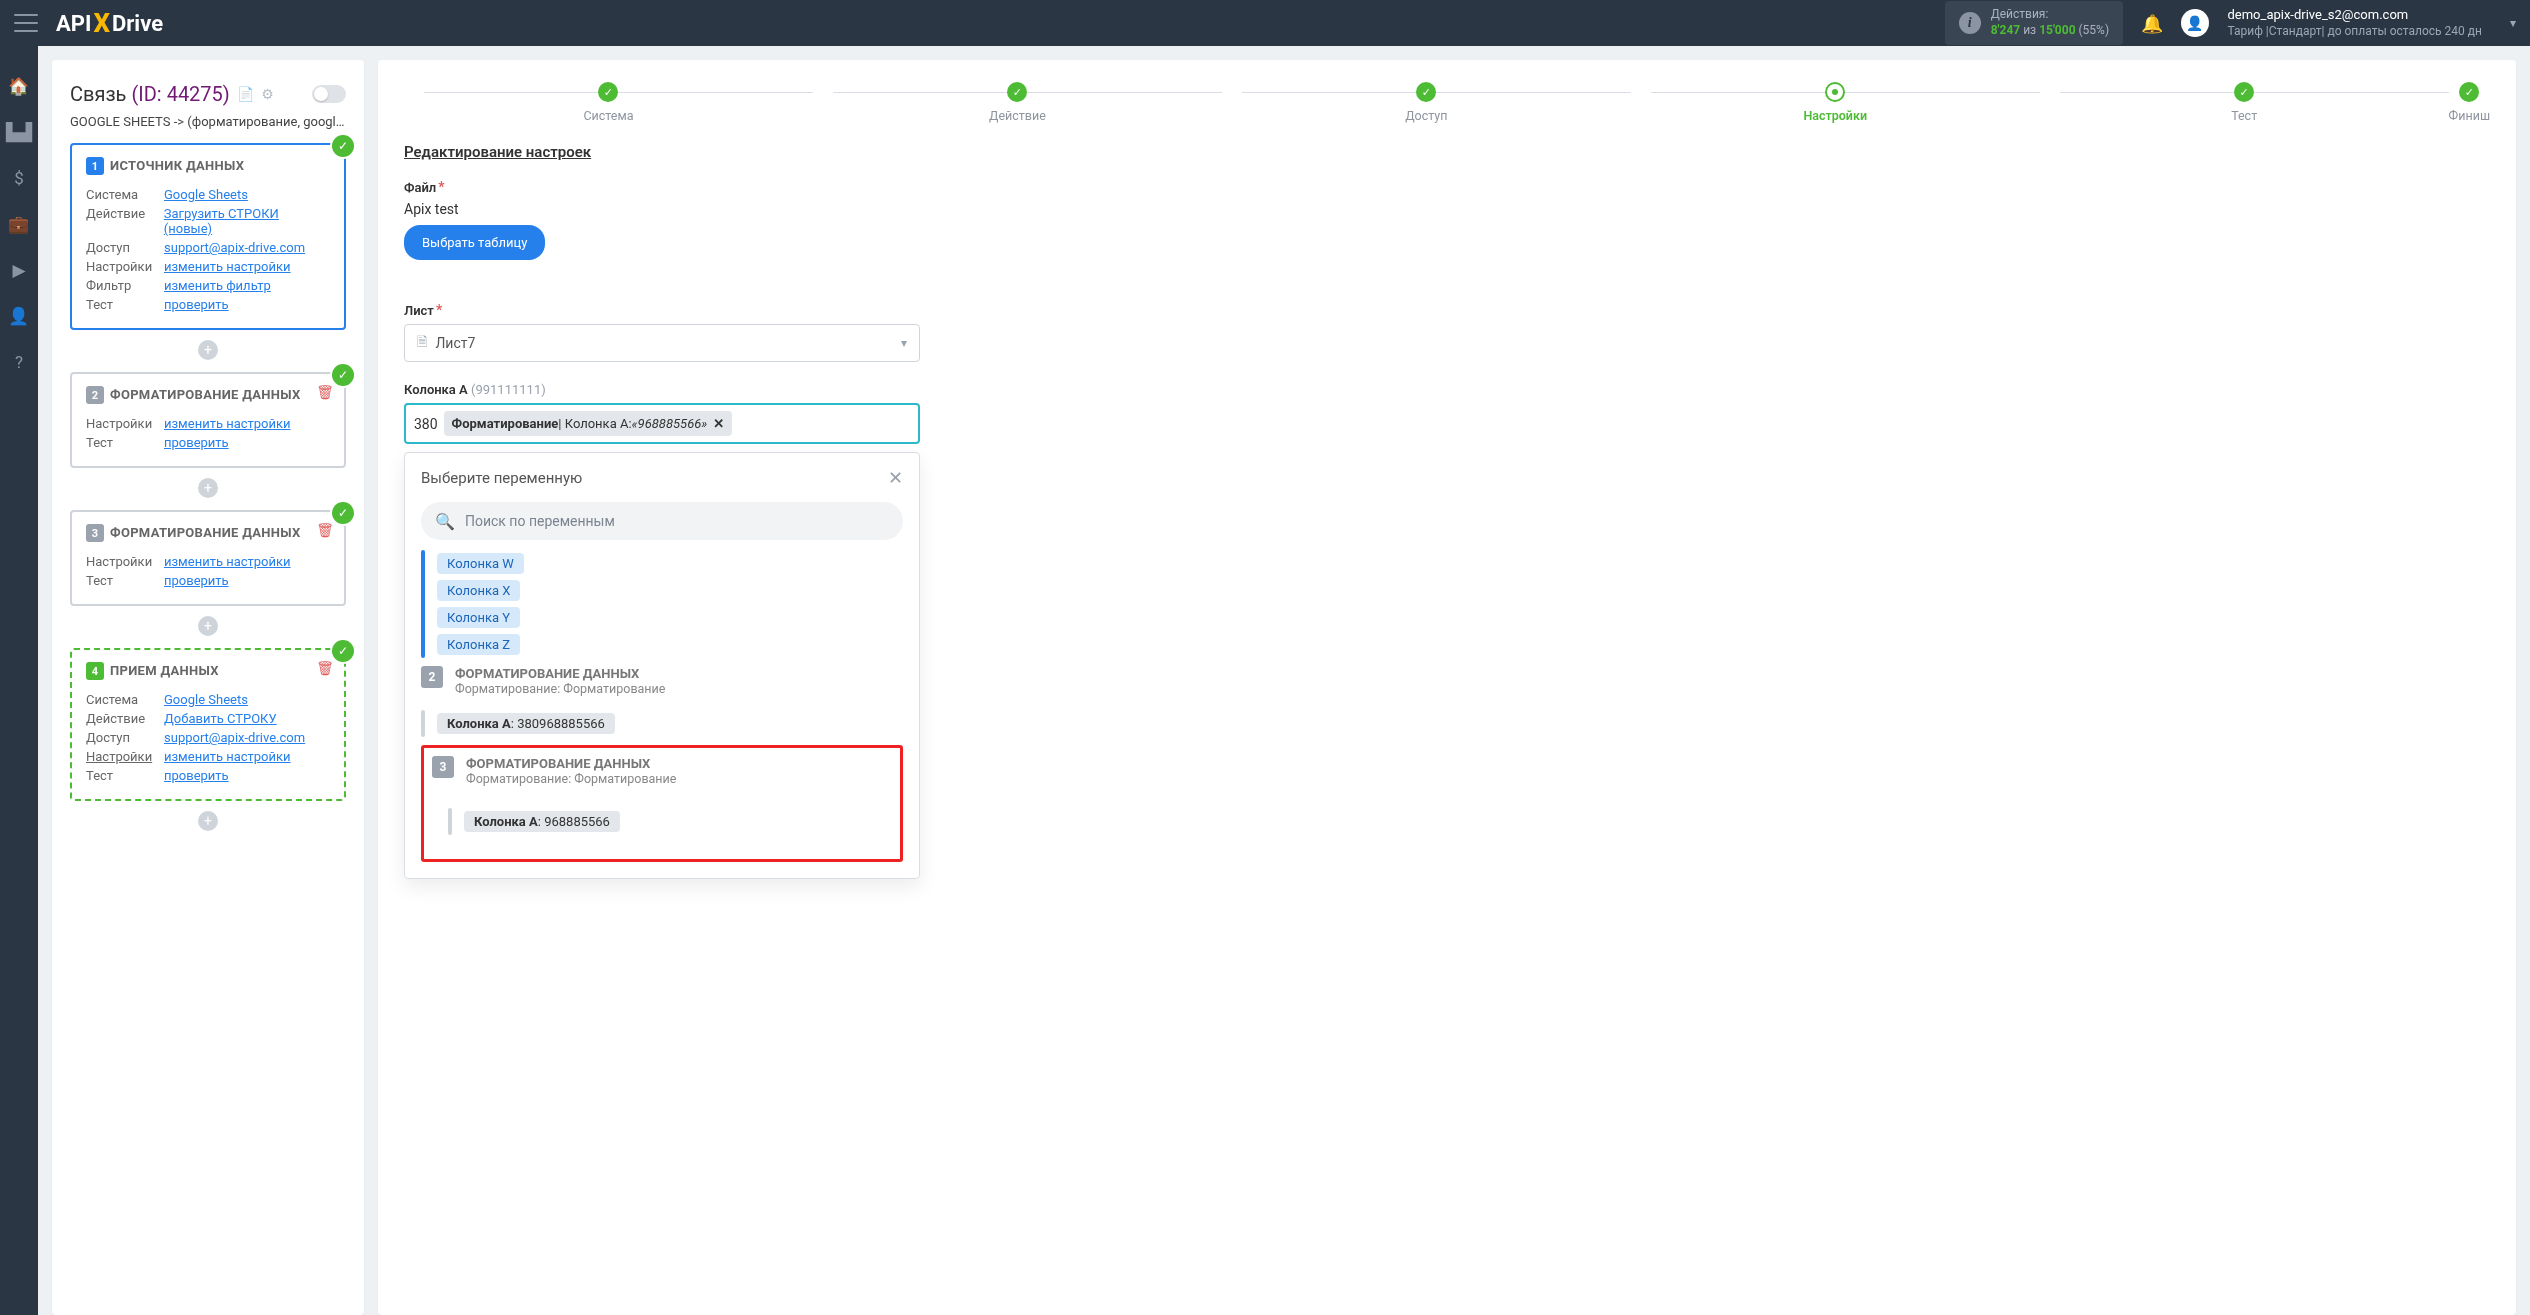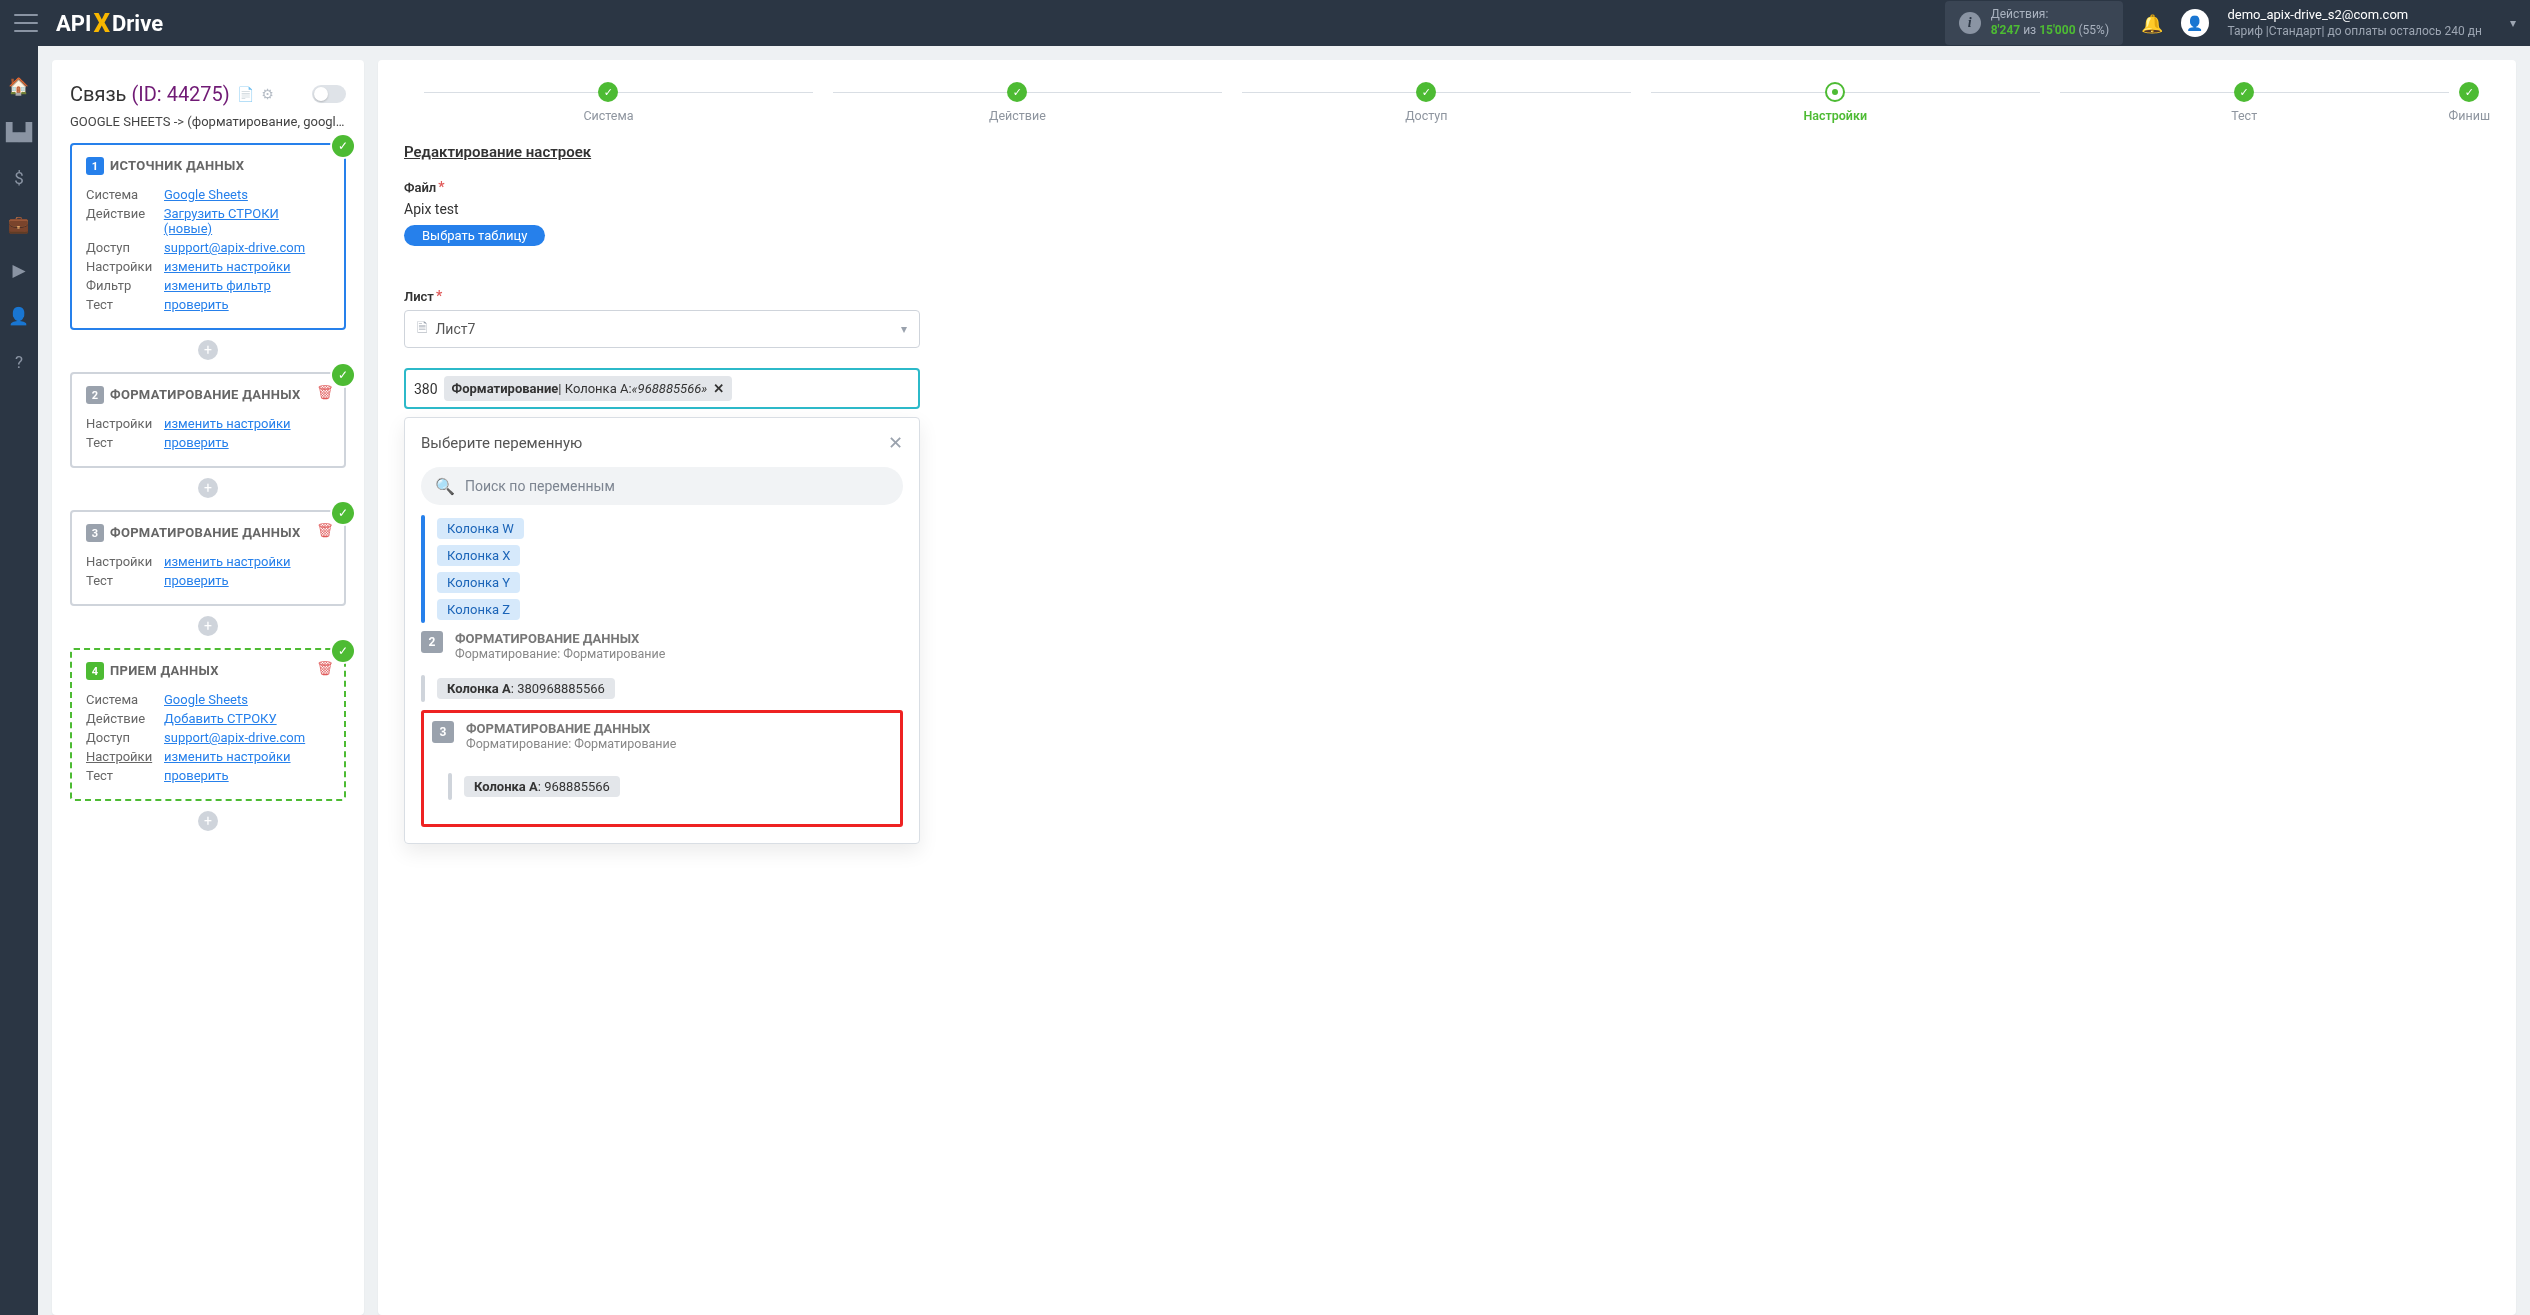--- a/index.html
+++ b/index.html
@@ -56,21 +56,21 @@
 .step .dot{width:20px;height:20px;border-radius:50%;background:#4dbb33;color:#fff;display:inline-flex;align-items:center;justify-content:center;font-size:11px;margin-bottom:6px;position:relative;z-index:1}
 .step .dot.cur{background:#fff;border:2px solid #4dbb33}
 .step .dot.cur::after{content:"";width:6px;height:6px;border-radius:50%;background:#4dbb33}
 .step .lbl{font-size:12.5px;color:#8e959f}
 .step.cur .lbl{color:#4dbb33;font-weight:600}
 .step:not(:last-child)::after{content:"";position:absolute;top:10px;left:20px;right:0;height:1px;background:#d9dee4}
 .section-t{font-size:15px;font-weight:600;color:#333;text-decoration:underline;margin-bottom:18px}
 .fld-lbl{font-size:13px;font-weight:600;color:#333;margin-bottom:6px}
 .req{color:#e05a5a;font-size:14px;margin-left:2px}
 .fld-val{font-size:14px;color:#333;margin-bottom:8px}
-.btn-blue{background:#2680eb;color:#fff;border:none;border-radius:16px;padding:3px 18px;font-size:13px;cursor:pointer;margin-bottom:22px}
+.btn-blue{background:#2680eb;color:#fff;border:none;border-radius:16px;padding:10px 18px;font-size:13px;cursor:pointer;margin-bottom:22px}
 .select{border:1px solid #cfd4db;border-radius:4px;height:38px;display:flex;align-items:center;padding:0 12px;width:516px;position:relative;color:#555}
 .select .file-ic{margin-right:8px;color:#9aa2ad;font-size:13px}
 .select .chev{position:absolute;right:12px;color:#9aa2ad;font-size:12px}
 .blk{margin-bottom:20px}
 .fld-lbl .hint{color:#9aa2ad;font-weight:400}
 .cbox{border:2px solid #2cb9c9;border-radius:4px;width:516px;padding:6px 8px;display:flex;align-items:center;gap:6px;flex-wrap:wrap}
 .cbox .pre{font-size:14px;color:#333}
 .chip{background:#e3e6ea;border-radius:4px;padding:5px 8px;font-size:13px;color:#333;display:inline-flex;align-items:center}
 .chip .b{font-weight:700}
 .chip .it{font-style:italic}
@@ -267,20 +267,21 @@
       <div class="blk">
         <div class="fld-lbl"><span>Лист</span><span class="req">*</span></div>
         <div class="select">
           <span class="file-ic icon">🗎</span>
           <span>Лист7</span>
           <span class="chev icon">▾</span>
         </div>
       </div>
 
       <div class="blk">
+        <div class="fld-lbl"><span>Колонка A</span> <span class="hint">(991111111)</span></div>
         <div class="cbox">
           <span class="pre">380</span>
           <span class="chip">
               <span class="b">Форматирование</span>
               <span> | Колонка A: </span>
               <span class="it">«968885566»</span>
               <span class="x">✕</span>
             </span>
         </div>
 

